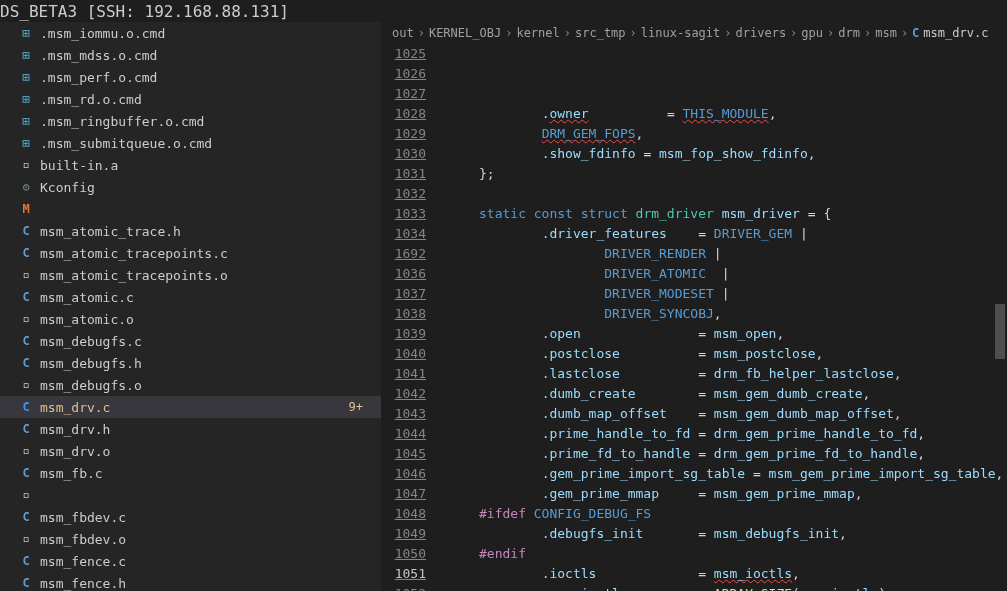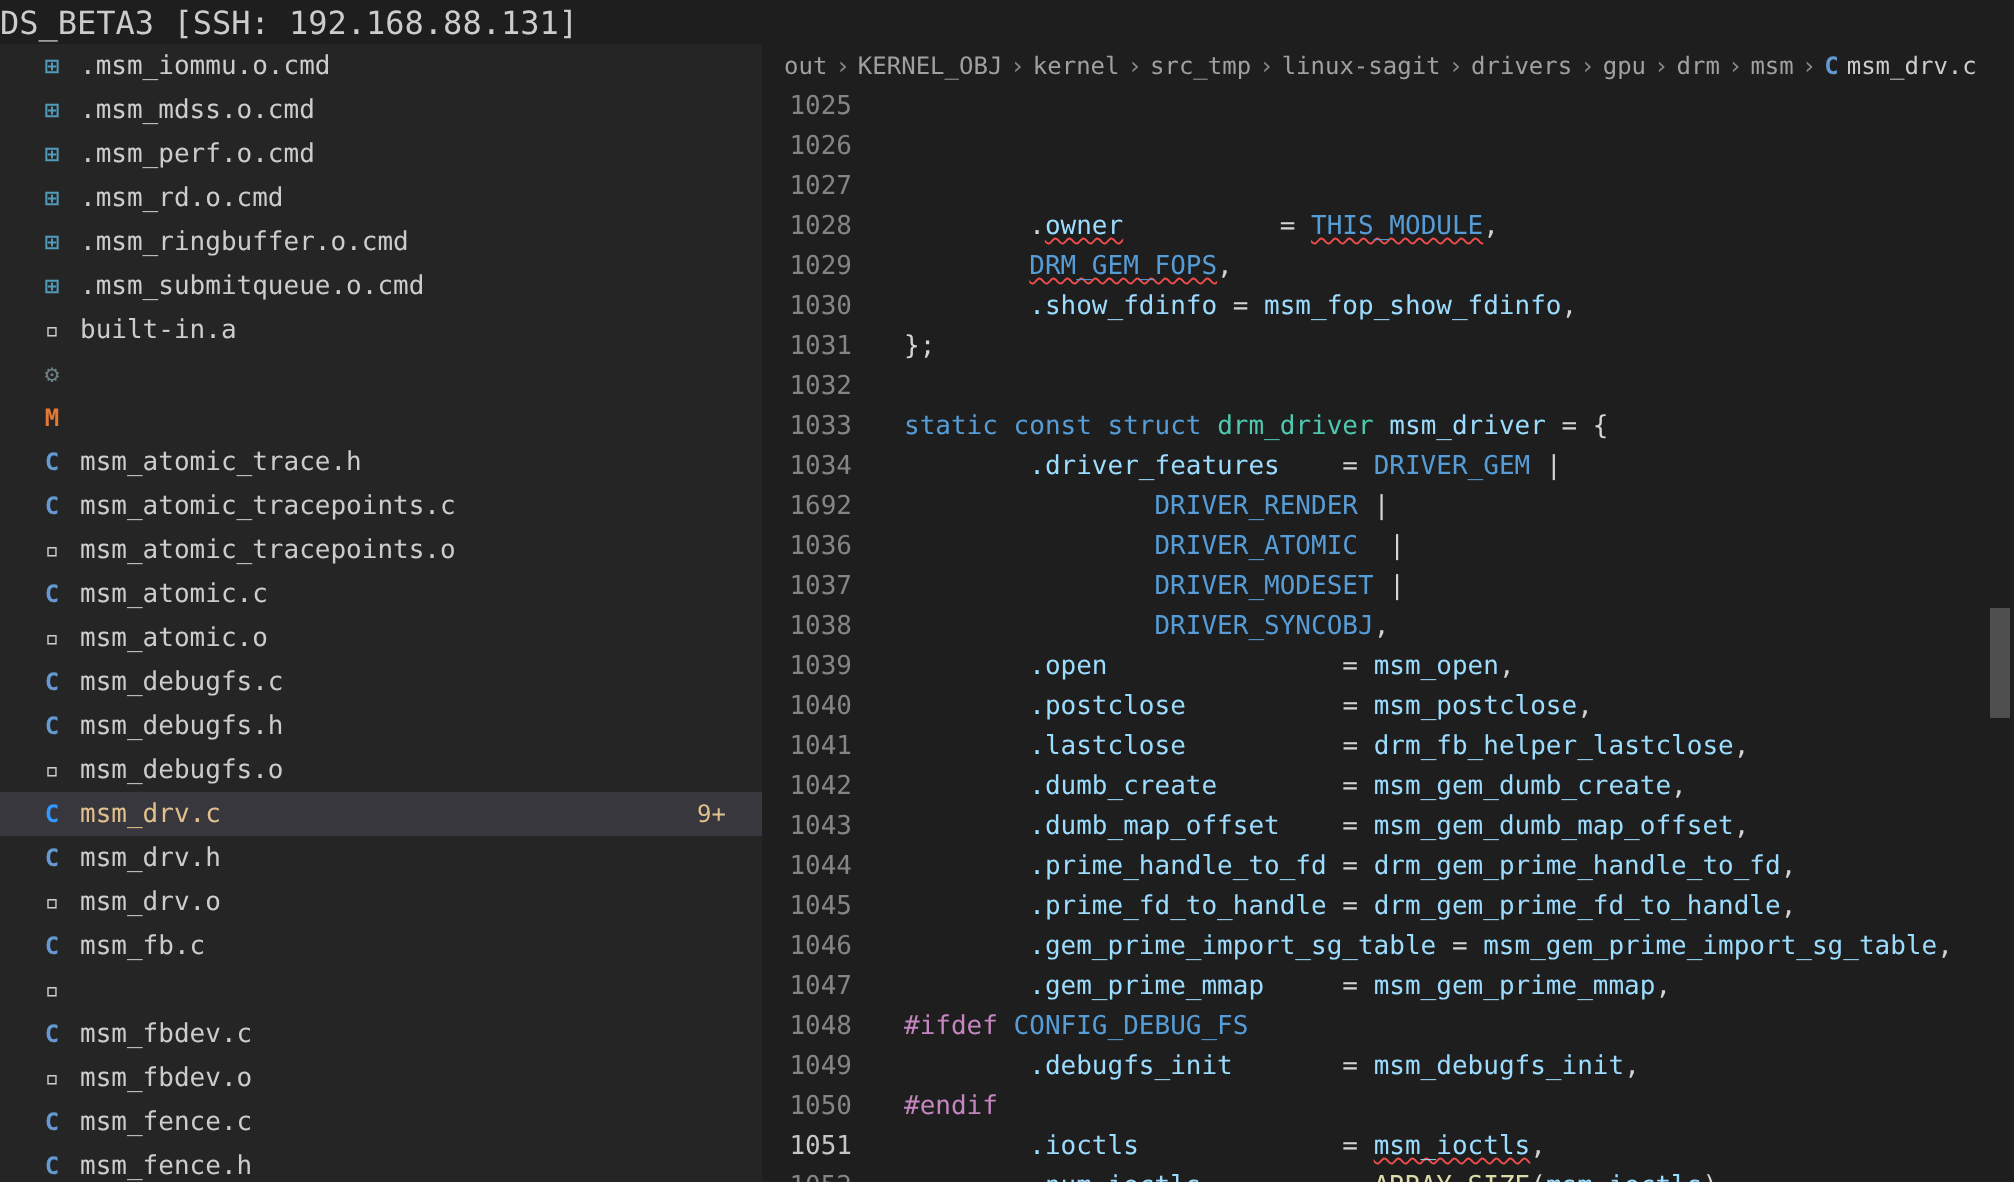--- a/index.html
+++ b/index.html
@@ -97,30 +97,31 @@
     font-size: 13px;
     line-height: 20px;
   }
   .gutter {
     width: 62px;
     text-align: right;
     padding-right: 18px;
     color: #858585;
     background: #1e1e1e;
     user-select: none;
+    text-decoration: underline;
   }
   .gutter .ln { height: 20px; }
   .gutter .ln.current { color: #c6c6c6; }
   .code {
     flex: 1;
     background: #1e1e1e;
     white-space: pre;
     position: relative;
   }
-  .code-line { height: 20px; padding-left: 8px; }
+  .code-line { height: 20px; padding-left: 8px; margin-left: 27px; }
 
   .k-blue   { color: #569cd6; }
   .k-teal   { color: #4ec9b0; }
   .k-light  { color: #9cdcfe; }
   .k-fn     { color: #dcdcaa; }
   .k-const  { color: #569cd6; }
   .k-op     { color: #d4d4d4; }
   .k-def    { color: #c586c0; }
   .wavy { text-decoration: underline wavy #f14c4c; text-decoration-thickness: 1px; }
 
@@ -171,20 +172,21 @@
       <div class="file-item">
         <span class="file-icon icon-win">⊞</span>
         <span class="file-label">.msm_submitqueue.o.cmd</span>
       </div>
       <div class="file-item">
         <span class="file-icon icon-bin">▫</span>
         <span class="file-label">built-in.a</span>
       </div>
       <div class="file-item">
         <span class="file-icon icon-gear">⚙</span>
+        <span class="file-label">Kconfig</span>
       </div>
       <div class="file-item">
         <span class="file-icon icon-m">M</span>
       </div>
       <div class="file-item">
         <span class="file-icon icon-c">C</span>
         <span class="file-label">msm_atomic_trace.h</span>
       </div>
       <div class="file-item">
         <span class="file-icon icon-c">C</span>

